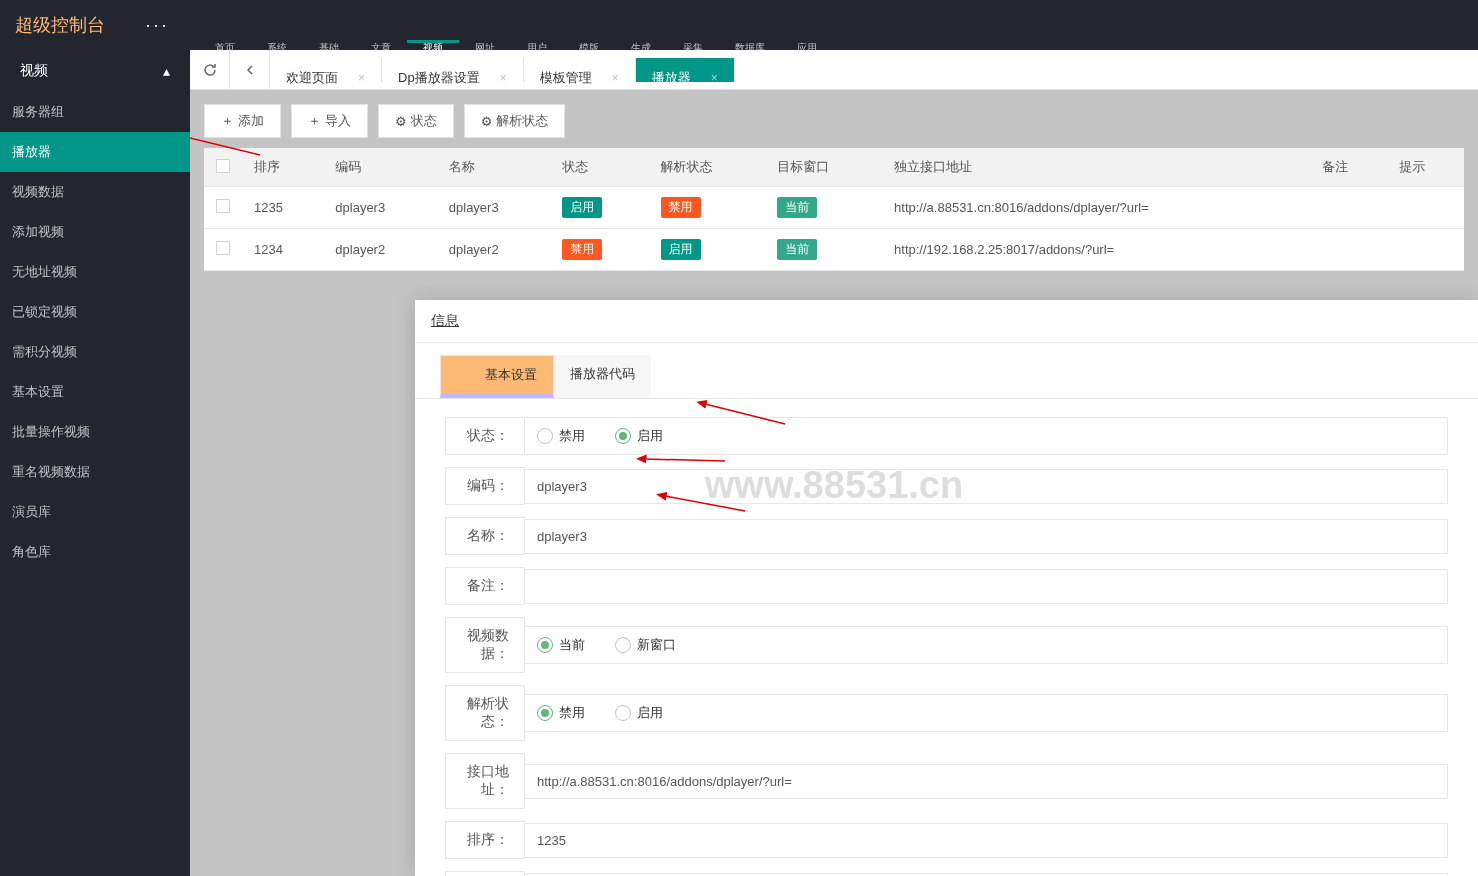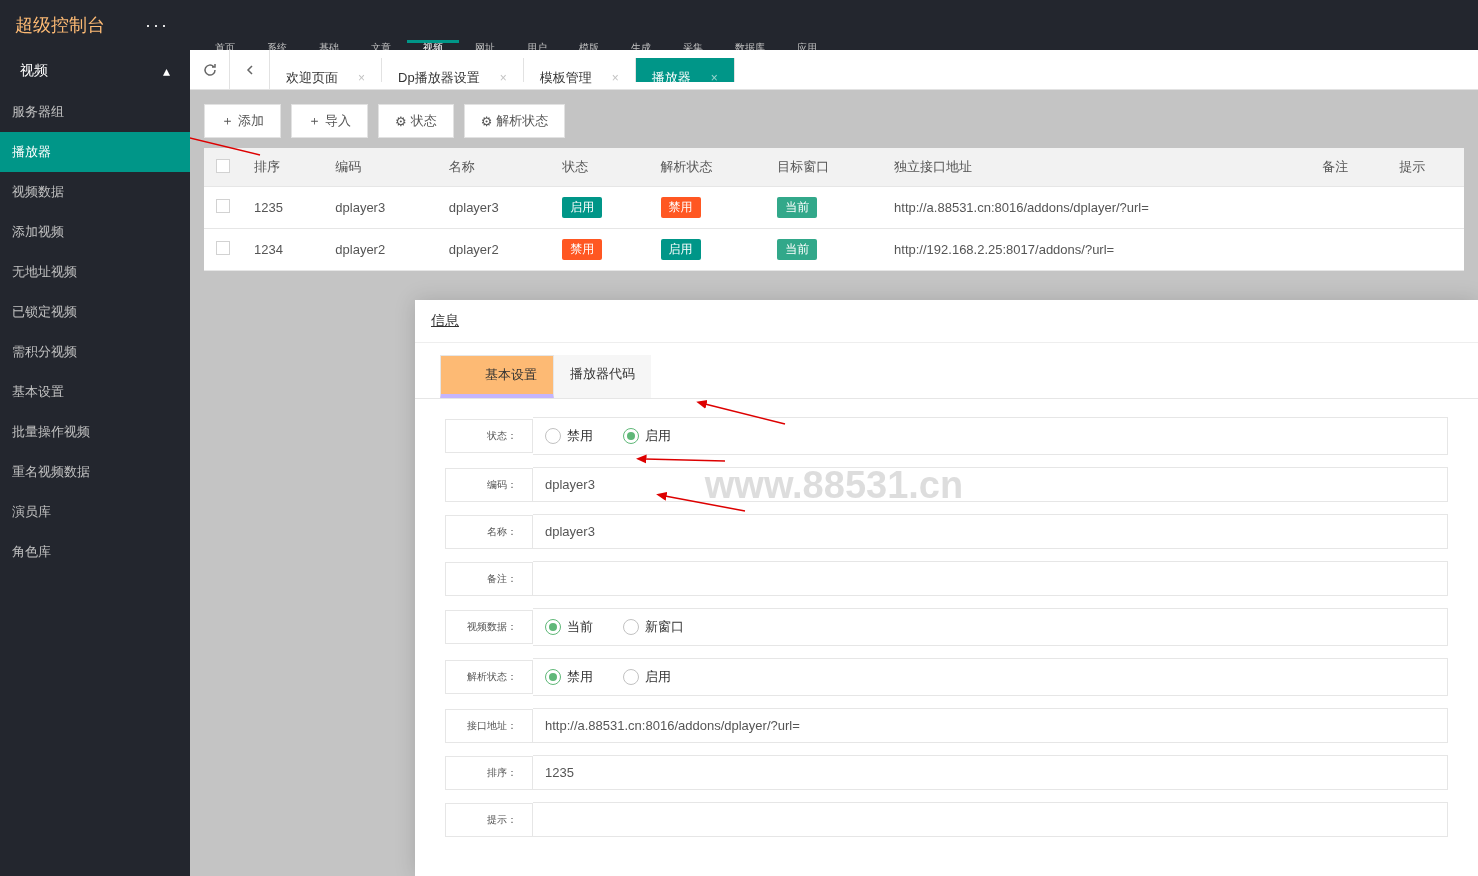--- a/index.html
+++ b/index.html
@@ -36,21 +36,21 @@
 .watermark { position: absolute; top: 50%; left: 50%; transform: translate(-50%, -50%); font-size: 38px; color: rgba(120,120,120,0.25); font-weight: bold; pointer-events: none; z-index: 100; margin-top: 22px; }
 .arrow-svg { position: absolute; pointer-events: none; z-index: 50; }
 .modal { position: absolute; top: 250px; left: 225px; right: 0; bottom: 0; background: #fff; box-shadow: 0 0 20px rgba(0,0,0,0.15); z-index: 10; overflow-y: auto; }
 .modal-title { padding: 12px 16px; font-size: 14px; border-bottom: 1px solid #eee; color: #333; text-decoration: underline; }
 .modal-tabs { display: flex; padding: 12px 25px 0; }
 .mtab { padding: 10px 16px; border: 1px solid #e6e6e6; border-bottom: none; cursor: pointer; font-size: 13px; background: #f6f6f6; }
 .mtab.active { background: #fdba74; border-bottom: 5px solid #c4b5fd; margin-bottom: -1px; padding-left: 44px; }
 .mtab:not(.active) { border: none; }
 .modal-body { border-top: 1px solid #e6e6e6; padding: 18px 30px; }
 .form-row { display: flex; margin-bottom: 12px; align-items: center; }
-.form-label { width: 88px; text-align: right; padding: 9px 15px; border: 1px solid #e6e6e6; background: #fff; font-size: 10px; color: #555; }
+.form-label { width: 80px; text-align: right; padding: 9px 15px; border: 1px solid #e6e6e6; background: #fff; font-size: 14px; color: #555; }
 .form-input { flex: 1; padding: 9px 12px; border: 1px solid #e6e6e6; border-left: none; font-size: 13px; color: #555; outline: none; }
 .form-radios { flex: 1; padding: 9px 12px; border: 1px solid #e6e6e6; border-left: none; display: flex; gap: 30px; align-items: center; }
 .radio-wrap { display: flex; align-items: center; gap: 6px; cursor: pointer; }
 .radio-circle { width: 16px; height: 16px; border: 1px solid #c2c2c2; border-radius: 50%; display: flex; align-items: center; justify-content: center; }
 .radio-circle.checked { border-color: #5fb878; }
 .radio-dot { width: 8px; height: 8px; border-radius: 50%; background: #5fb878; }
 svg { display: block; }
 </style>
 </head>
 <body>

